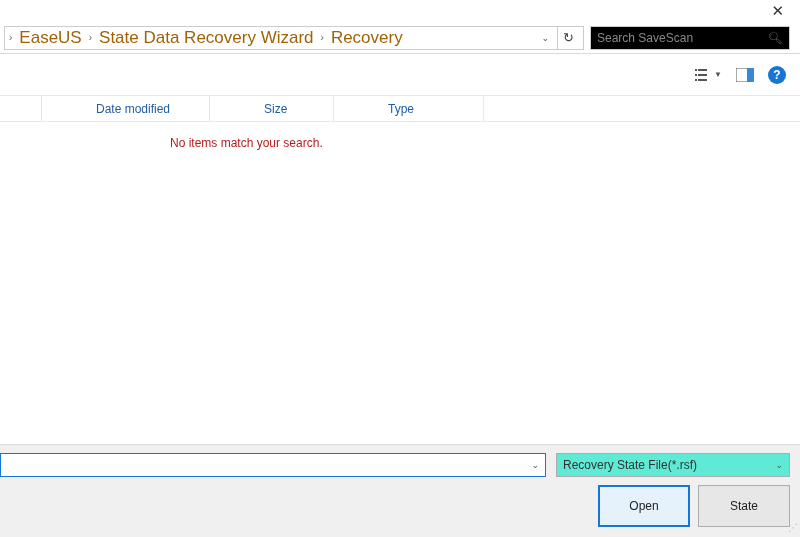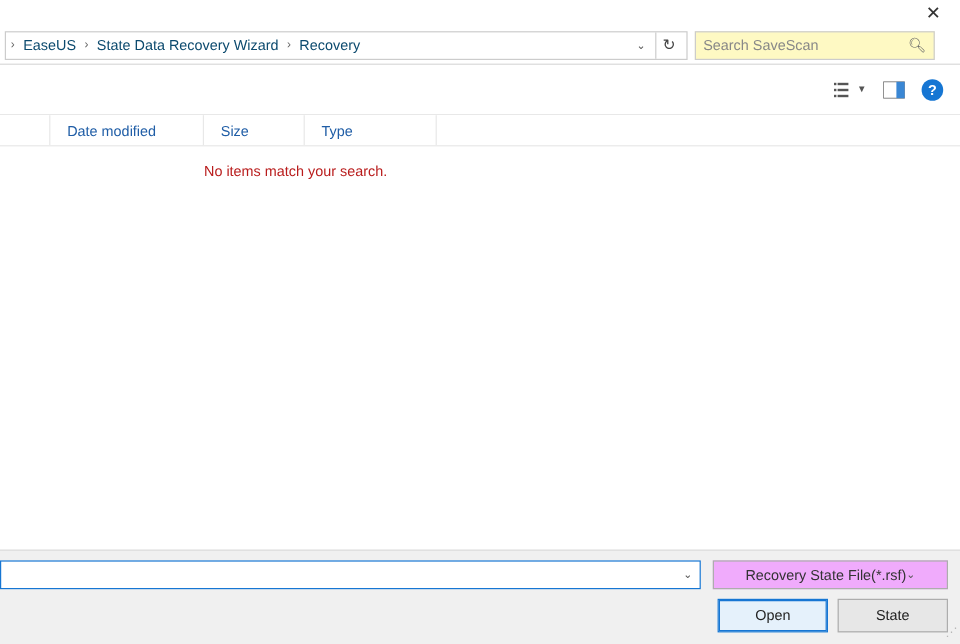--- a/index.html
+++ b/index.html
@@ -39,22 +39,22 @@
     height: 24px;
     border: 1px solid #ccc;
     display: flex;
     align-items: center;
     padding: 0 4px;
     gap: 4px;
     background: #fff;
   }
   .crumb {
     padding: 2px 3px;
-    font-size: 12px;
-    color: #0c4a6e;
+    font-size: 17px;
+    color: #a16207;
     white-space: nowrap;
   }
   .chev {
     font-size: 10px;
     color: #666;
   }
   .bc-spacer { flex: 1; }
   .bc-dropdown {
     font-size: 9px;
     color: #555;
@@ -70,22 +70,22 @@
     font-size: 13px;
     color: #444;
   }
   .searchbox {
     width: 200px;
     height: 24px;
     border: 1px solid #ccc;
     display: flex;
     align-items: center;
     padding: 0 6px;
-    margin-right: 21px;
-    background: #fef9c3;
+    margin-right: 10px;
+    background: #000000;
     color: #888;
     justify-content: space-between;
   }
   .search-icon {
     font-size: 12px;
     color: #666;
   }
 
   .toolbar {
     height: 42px;
@@ -118,20 +118,21 @@
   .content {
     position: relative;
     height: 368px;
     background: #fff;
   }
   .col-headers {
     height: 26px;
     display: flex;
     align-items: center;
     border-bottom: 1px solid #e8e8e8;
+    gap: 40px;
   }
   .col {
     font-size: 12px;
     color: #1f5da6;
     padding: 4px 14px;
     border-right: 1px solid #e8e8e8;
     height: 100%;
     display: flex;
     align-items: center;
   }
@@ -165,39 +166,39 @@
     height: 24px;
     border: 1px solid #1676d3;
     background: #fff;
     display: flex;
     align-items: center;
     justify-content: flex-end;
     padding: 0 6px;
   }
   .filename-input .dd { font-size: 9px; color: #555; }
   .filetype-select {
-    width: 196px;
+    width: 234px;
     height: 24px;
     border: 1px solid #adadad;
-    background: #f0abfc;
-    display: flex;
-    align-items: center;
-    justify-content: center;
+    background: #5eead4;
+    display: flex;
+    align-items: center;
+    justify-content: space-between;
     padding: 0 6px;
     font-size: 12px;
   }
   .filetype-select .dd { font-size: 9px; color: #555; }
   .btn-row {
     display: flex;
     justify-content: flex-end;
     gap: 8px;
   }
   .btn {
     width: 92px;
-    height: 28px;
+    height: 42px;
     border: 1px solid #adadad;
     background: #e7e7e7;
     display: flex;
     align-items: center;
     justify-content: center;
     font-size: 12px;
     color: #222;
   }
   .btn.primary {
     border: 1px solid #1676d3;

